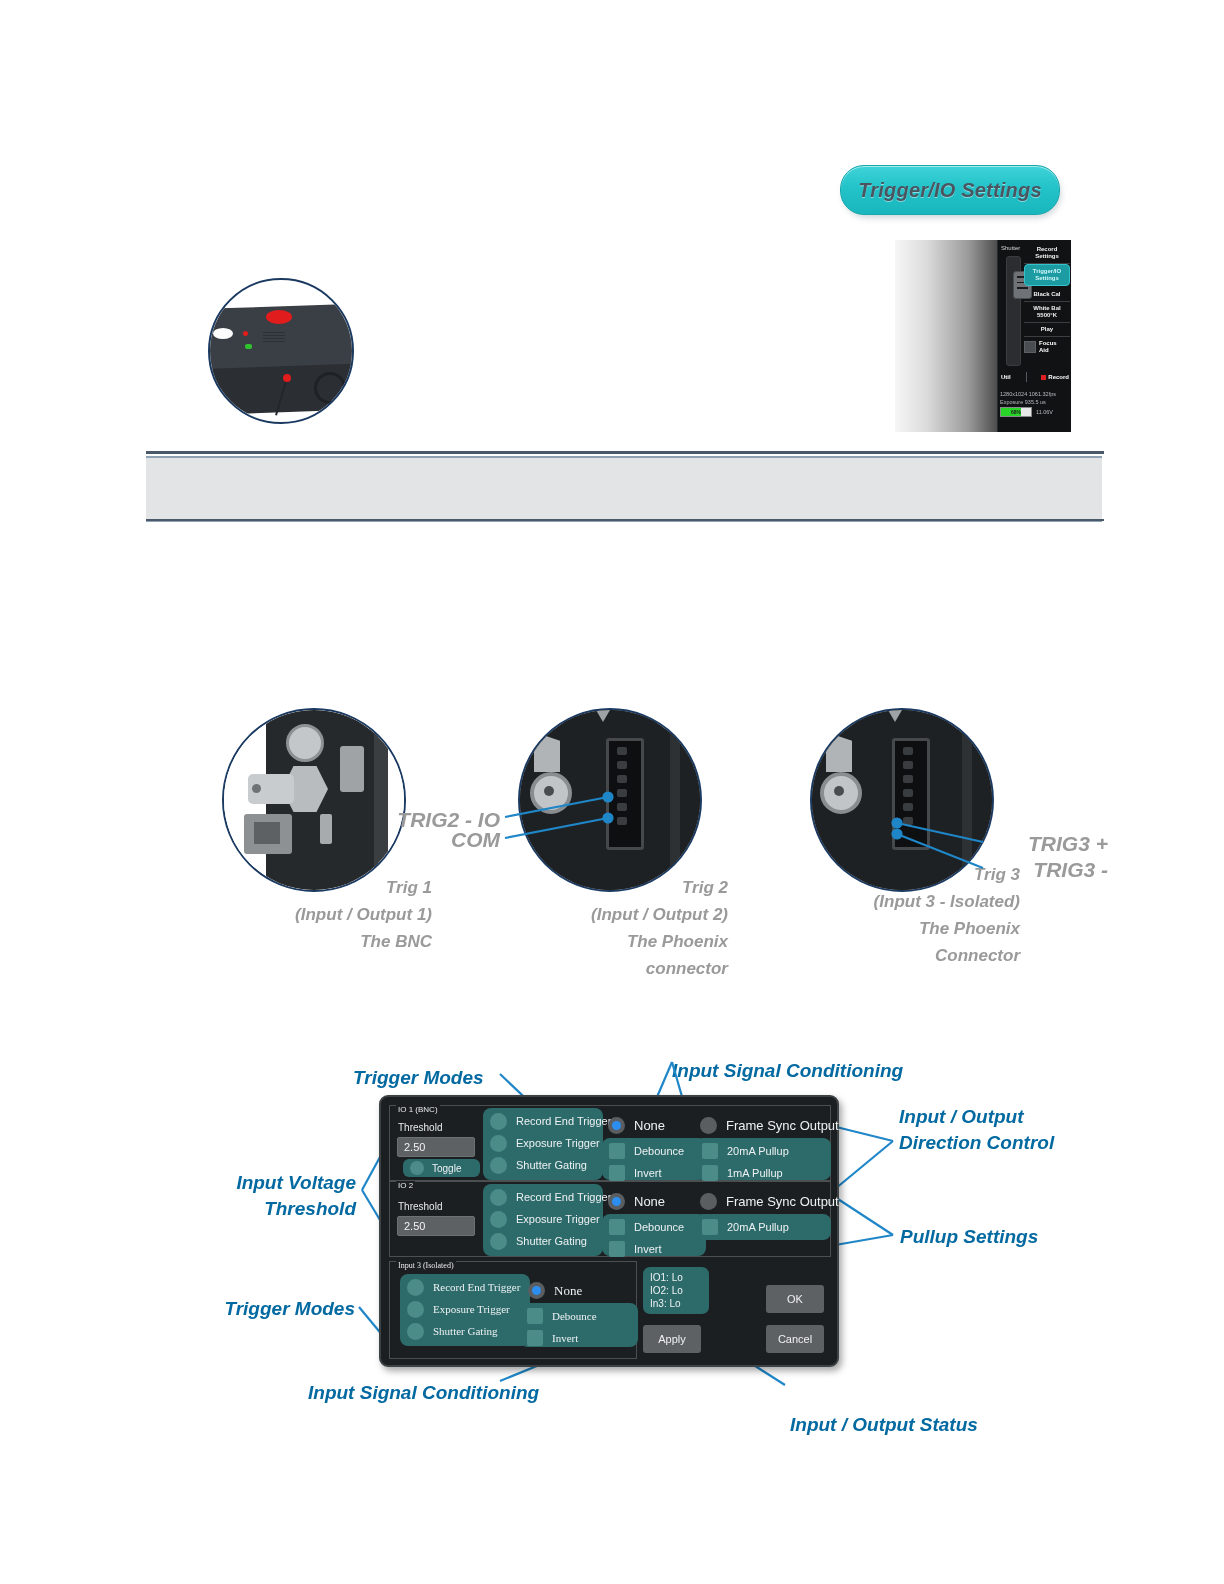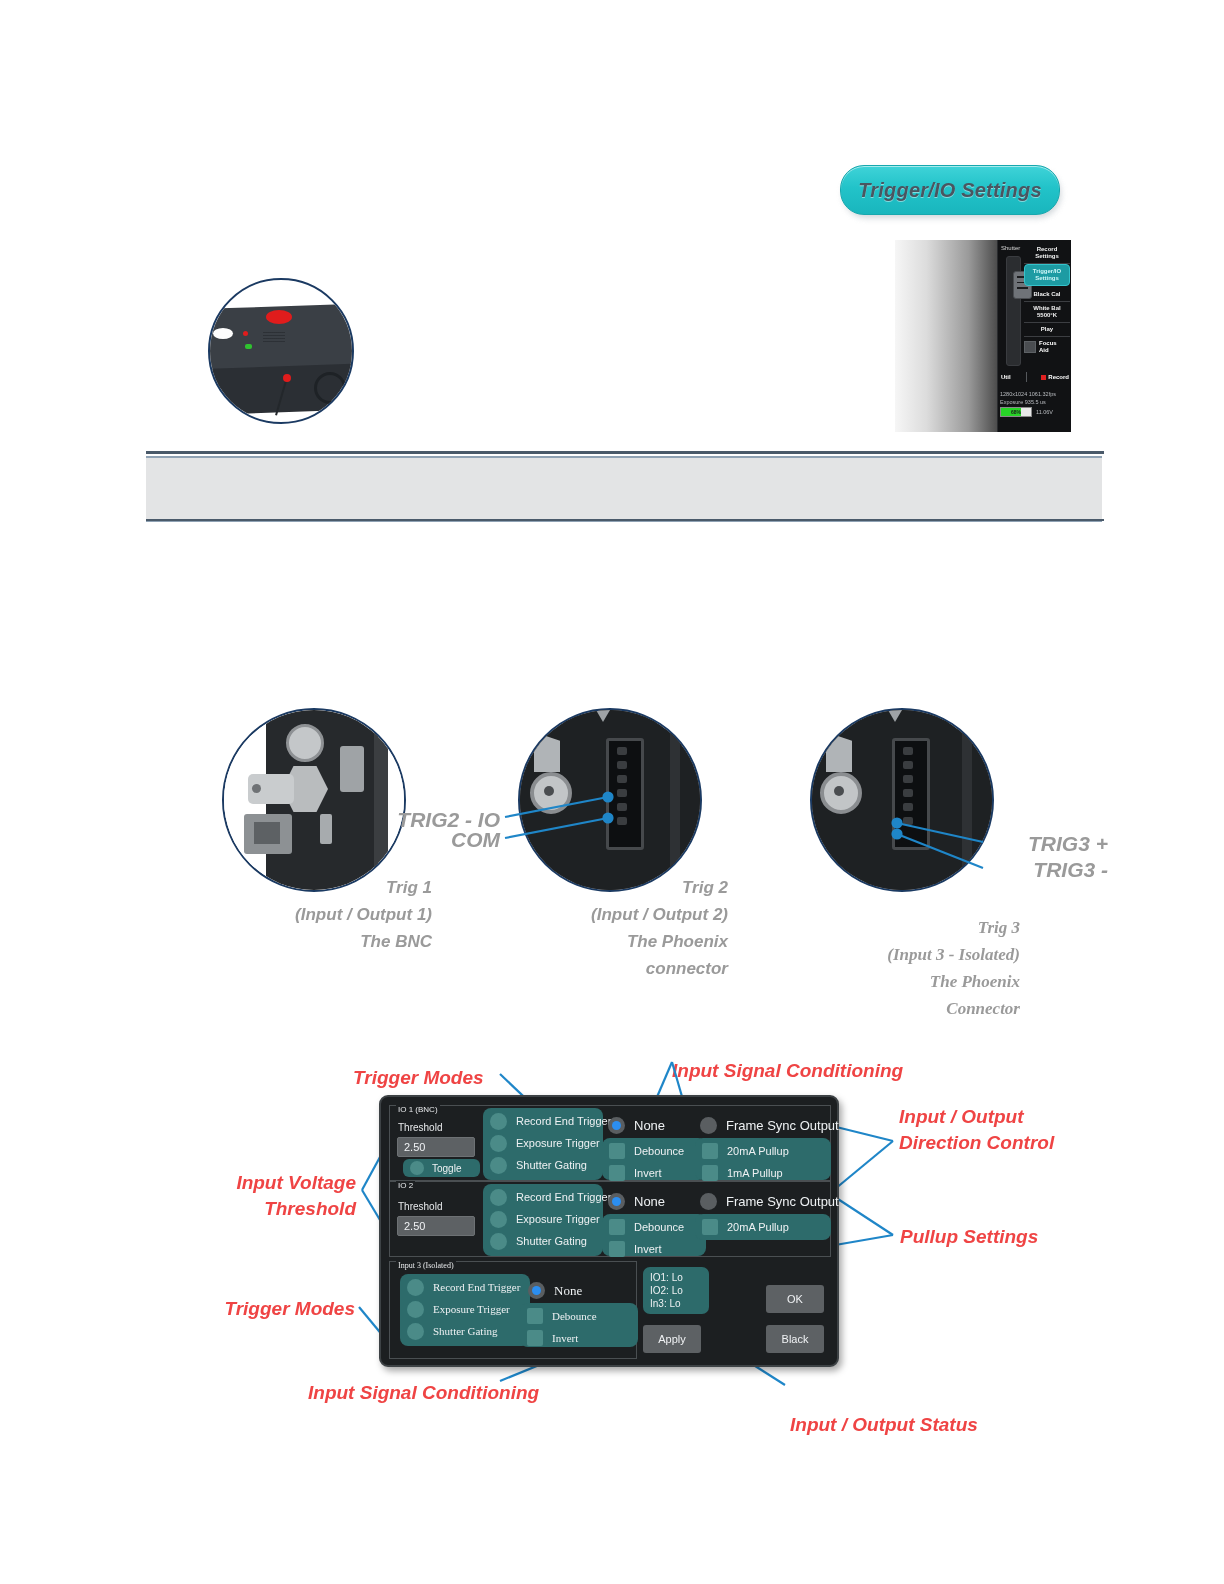--- a/index.html
+++ b/index.html
@@ -142,21 +142,21 @@
     font-size:17px;line-height:27px;
   }
   .leadlbl{
     position:absolute;color:#9a9a9a;font-style:italic;font-weight:bold;font-size:21px;line-height:24px;
     text-align:right;
   }
   .leadlbl.left-al{text-align:right;}
 
   
   .ann{
-    position:absolute;color:#ef4444;font-style:italic;font-weight:bold;font-size:19px;line-height:26px;
+    position:absolute;color:#0369a1;font-style:italic;font-weight:bold;font-size:19px;line-height:26px;
   }
   .ann.r{text-align:right;}
 
   
   .leaders{position:absolute;left:0;top:0;width:1224px;height:1584px;pointer-events:none;}
 
   
   .dlg{
     position:absolute;left:379px;top:1095px;width:456px;height:268px;
     background:#1c1f21;border:2px solid #3d4245;border-radius:9px;
@@ -335,21 +335,21 @@
     <div>Trig 1</div>
     <div>(Input / Output 1)</div>
     <div>The BNC</div>
   </div>
   <div class="cap" style="left:488px;top:874px;width:240px;">
     <div>Trig 2</div>
     <div>(Input / Output 2)</div>
     <div>The Phoenix</div>
     <div>connector</div>
   </div>
-  <div class="cap" style="left:780px;top:914px;width:240px;font-family:Liberation Serif, serif;">
+  <div class="cap" style="left:780px;top:861px;width:240px;">
     <div>Trig 3</div>
     <div>(Input 3 - Isolated)</div>
     <div>The Phoenix</div>
     <div>Connector</div>
   </div>
 
   <div class="ann" style="left:353px;top:1065px;">Trigger Modes</div>
   <div class="ann" style="left:672px;top:1058px;">Input Signal Conditioning</div>
   <div class="ann" style="left:899px;top:1104px;width:200px;">
     <div>Input / Output</div>
@@ -554,16 +554,16 @@
     </div>
 
     <div class="status-box" style="left:262px;top:170px;width:52px;">
       <div>IO1: Lo</div>
       <div>IO2: Lo</div>
       <div>In3: Lo</div>
     </div>
 
     <div class="dbtn" style="left:385px;top:188px;width:58px;height:28px;">OK</div>
     <div class="dbtn" style="left:262px;top:228px;width:58px;height:28px;">Apply</div>
-    <div class="dbtn" style="left:385px;top:228px;width:58px;height:28px;">Black</div>
+    <div class="dbtn" style="left:385px;top:228px;width:58px;height:28px;">Cancel</div>
   </div>
 
 </div>
 
 </body></html>

